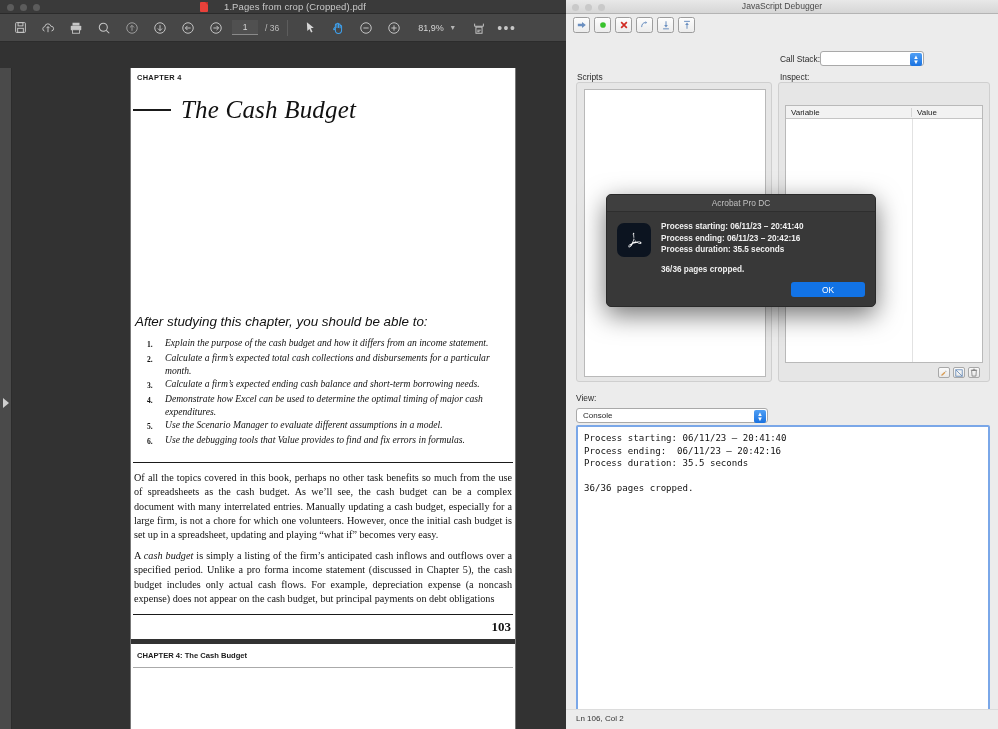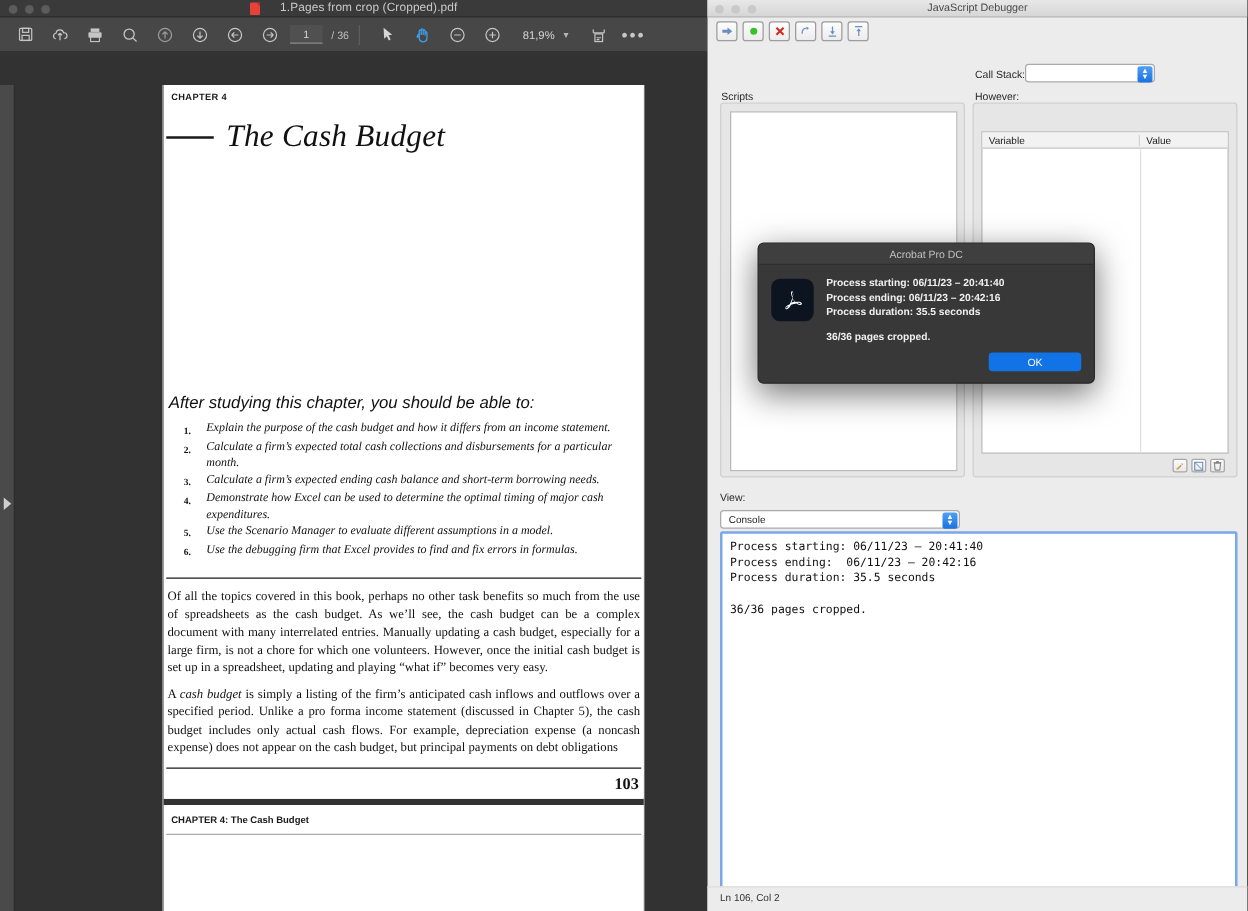--- a/index.html
+++ b/index.html
@@ -406,21 +406,21 @@
               <li>
                 <span class="obj-num">4.</span>
                 <span class="obj-txt">Demonstrate how Excel can be used to determine the optimal timing of major cash expenditures.</span>
               </li>
               <li>
                 <span class="obj-num">5.</span>
                 <span class="obj-txt">Use the Scenario Manager to evaluate different assumptions in a model.</span>
               </li>
               <li>
                 <span class="obj-num">6.</span>
-                <span class="obj-txt">Use the debugging firm that Excel provides to find and fix errors in formulas.</span>
+                <span class="obj-txt">Use the debugging tools that Value provides to find and fix errors in formulas.</span>
               </li>
             </ul>
 
             <div class="body-rule"></div>
 
             <p class="body-p">Of all the topics covered in this book, perhaps no other task benefits so much from the use of spreadsheets as the cash budget. As we’ll see, the cash budget can be a complex document with many interrelated entries. Manually updating a cash budget, especially for a large firm, is not a chore for which one volunteers. However, once the initial cash budget is set up in a spreadsheet, updating and playing “what if” becomes very easy.</p>
             <p class="body-p"><span>A </span><em>cash budget</em><span> is simply a listing of the firm’s anticipated cash inflows and outflows over a specified period. Unlike a pro forma income statement (discussed in Chapter 5), the cash budget includes only actual cash flows. For example, depreciation expense (a noncash expense) does not appear on the cash budget, but principal payments on debt obligations</span></p>
 
             <div class="pg-foot-rule"></div>
             <div class="pg-num">103</div>
@@ -492,21 +492,21 @@
       <div class="scripts-group">
         <div class="scripts-list"></div>
       </div>
 
       <div class="callstack-label">Call Stack:</div>
       <div class="combo" id="callstack-combo">
         <span class="combo-text"></span>
         <span class="combo-arrows">▲<br>▼</span>
       </div>
 
-      <div class="inspect-label">However:</div>
+      <div class="inspect-label">Inspect:</div>
       <div class="inspect-group"></div>
       <div class="combo" id="inspect-combo">
         <span class="combo-text">Local Variables</span>
         <span class="combo-arrows">▲<br>▼</span>
       </div>
 
       <div class="var-table">
         <div class="var-head">
           <div>Variable</div>
           <div>Value</div>

